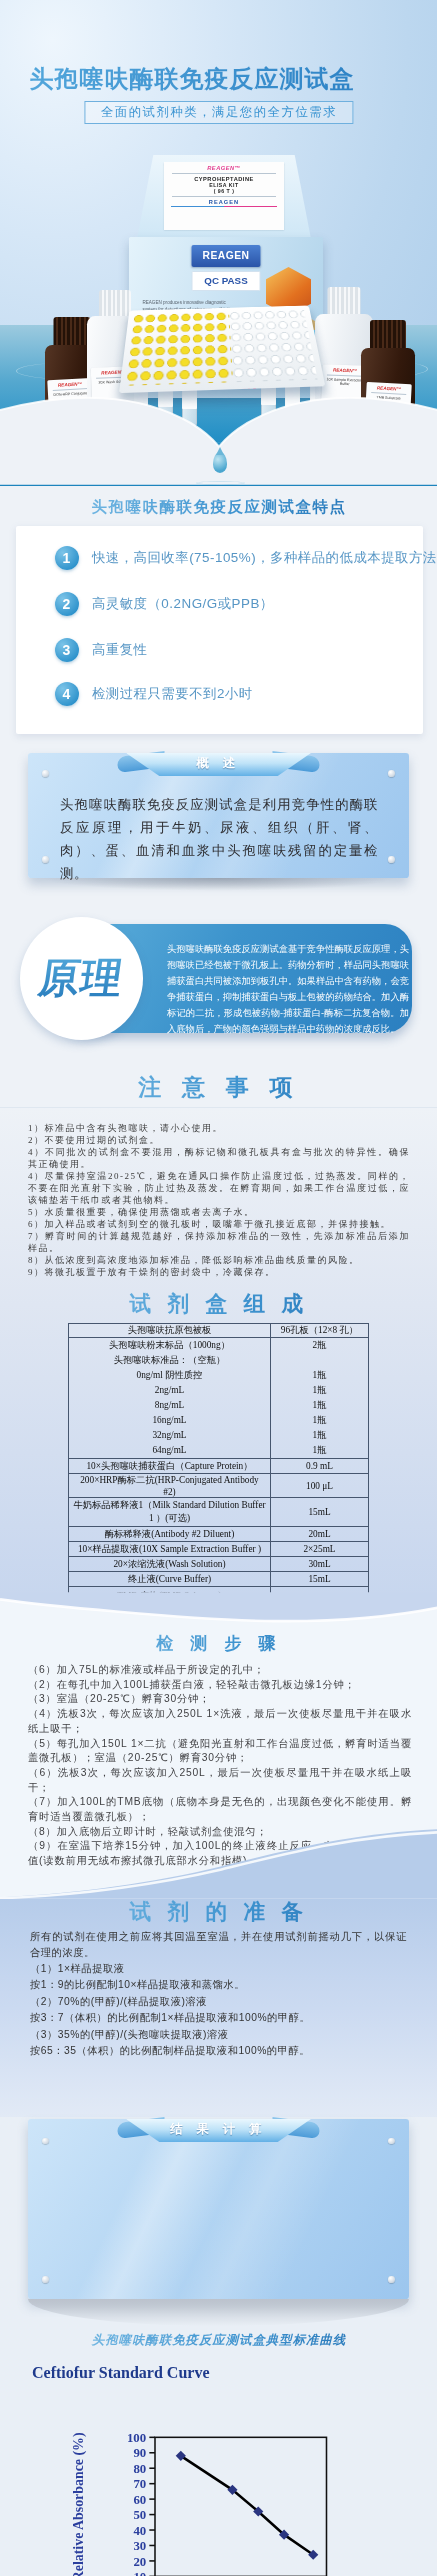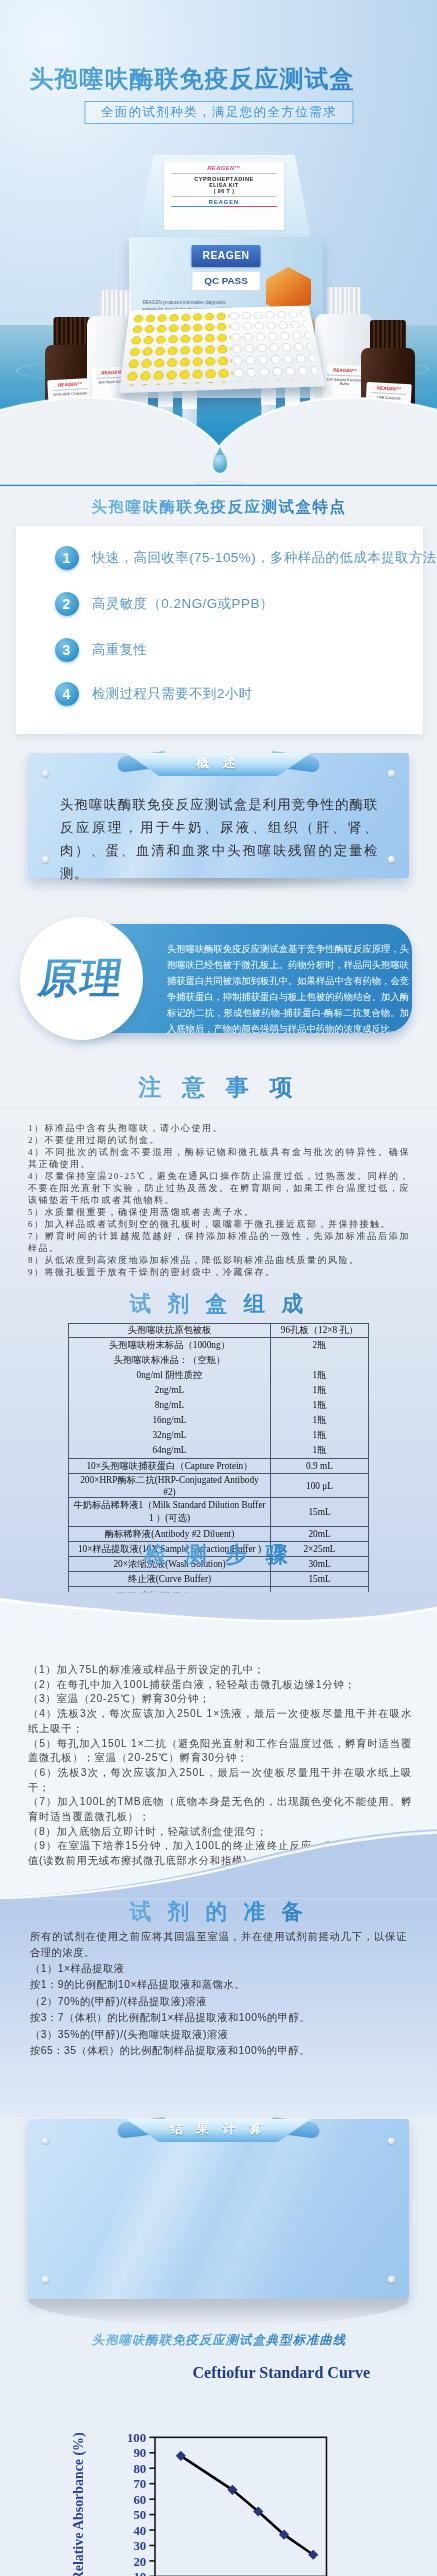--- a/index.html
+++ b/index.html
@@ -154,21 +154,21 @@
   .kit-table .c1{width:202px;} .kit-table .c2{width:98px;}
   .std-line{height:15px;line-height:15px;}
 
   
   .res-body{top:2153px;left:32px;width:357px;font-size:10.8px;color:#222;line-height:14.7px;}
   .res-body p{margin:0;}
   .res-red{color:#e4231c;}
 
   
   .curve-cn{top:2332px;font-size:12.4px;letter-spacing:1px;}
-  .curve-title{top:2364px;left:0;width:370px;padding-left:52px;text-align:right;
+  .curve-title{top:2364px;left:0;width:370px;padding-left:32px;text-align:left;
     font-family:"Liberation Serif",serif;font-size:16px;font-weight:bold;color:#1e3a8c;}
   #curve .tick{font:bold 25px "Liberation Serif",serif;fill:#2b3f9e;}
   #curve .axis-label{font:bold 27px "Liberation Serif",serif;fill:#2b3f9e;}
 </style>
 </head>
 <body>
 
 <div id="page">
 
   <div class="abs hero-bg"></div>
@@ -416,23 +416,23 @@
       <td class="c1" style="height:19.6px;">TMB 底物(TMB Substrate)</td>
       <td class="c2">12mL</td>
     </tr>
   </tbody>
     </table>
 
   <svg class="abs" style="top:1592px;left:0;" width="438" height="39" viewBox="0 0 850 75">
     <path d="M0,0 L850,0 L850,30 C640,72 420,55 230,38 C150,31 70,24 0,14 Z" fill="#c7d6ee"></path>
     <path d="M850,30 C640,72 420,55 230,38 C150,31 70,24 0,14" fill="none" stroke="rgba(255,255,255,0.9)" stroke-width="5"></path>
   </svg>
-  <div class="abs sec-heading" style="top:1540px;font-size:22px;letter-spacing:6.2px;">检 测 步 骤</div>
+  <div class="abs sec-heading" style="top:1632px;font-size:17px;letter-spacing:6.2px;">检 测 步 骤</div>
   <div class="abs steps-list">
-    <p>（1）加入75L的标准液或样品于所设定的孔中；</p>
+    <p>（6）加入75L的标准液或样品于所设定的孔中；</p>
     <p>（2）在每孔中加入100L捕获蛋白液，轻轻敲击微孔板边缘1分钟；</p>
     <p>（3）室温（20-25℃）孵育30分钟；</p>
     <p>（4）洗板3次，每次应该加入250L 1×洗液，最后一次使板尽量甩干并在吸水纸上吸干；</p>
     <p>（5）每孔加入150L 1×二抗（避免阳光直射和工作台温度过低，孵育时适当覆盖微孔板）；室温（20-25℃）孵育30分钟；</p>
     <p>（6）洗板3次，每次应该加入250L，最后一次使板尽量甩干并在吸水纸上吸干；</p>
     <p>（7）加入100L的TMB底物（底物本身是无色的，出现颜色变化不能使用。孵育时适当覆盖微孔板）；</p>
     <p>（8）加入底物后立即计时，轻敲试剂盒使混匀；</p>
     <p>（9）在室温下培养15分钟，加入100L的终止液终止反应，在450NM下读OD值(读数前用无绒布擦拭微孔底部水分和指模)。</p>
   </div>
 

